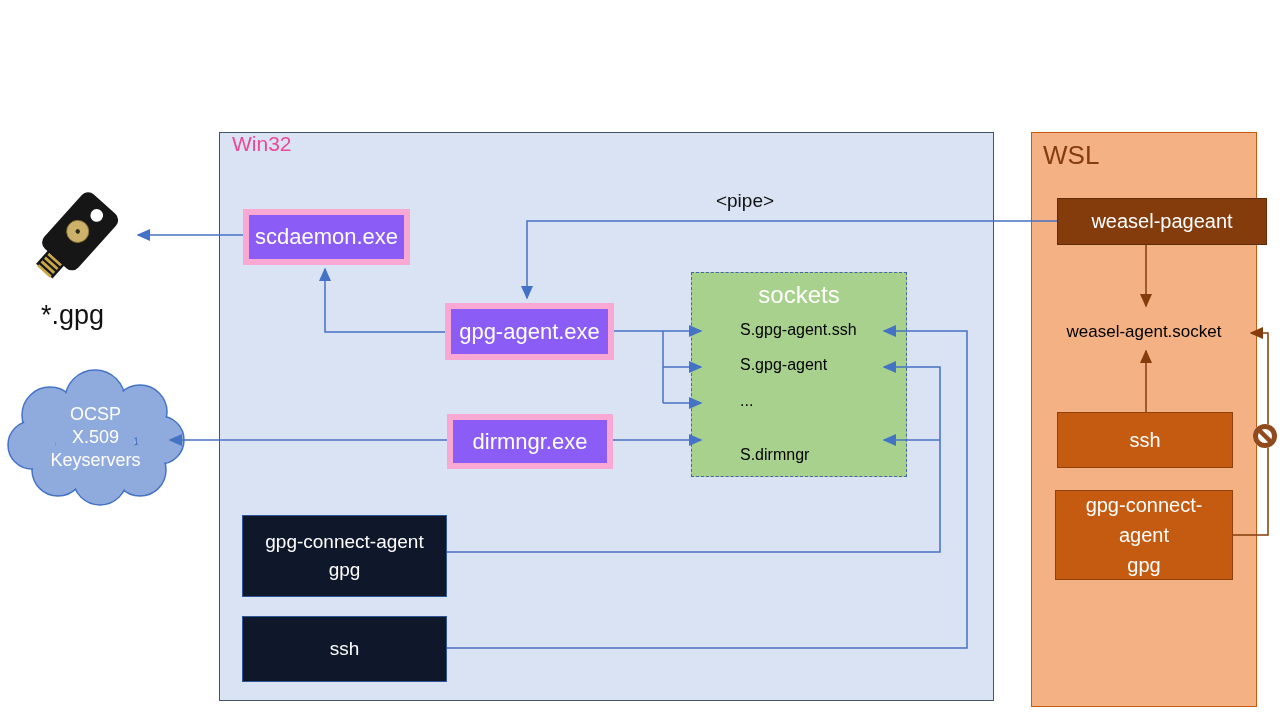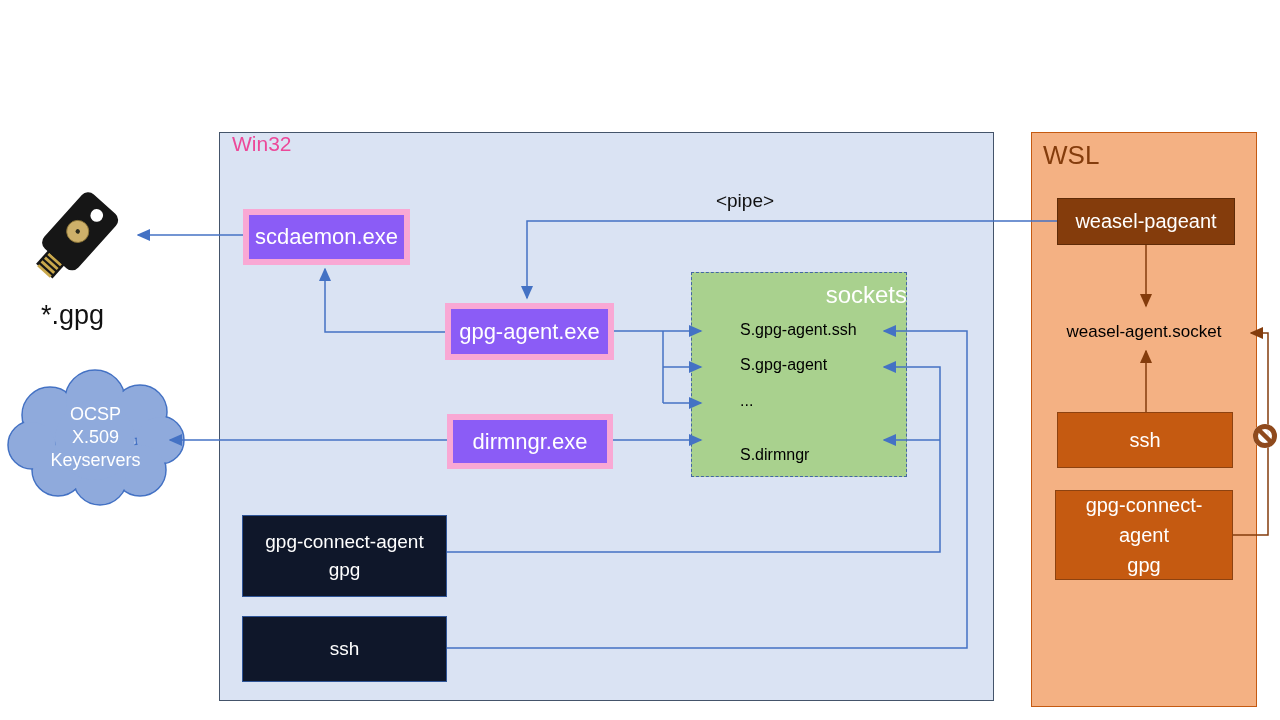--- a/index.html
+++ b/index.html
@@ -42,26 +42,26 @@
   .cyan-box  { background: #0f172a; border: 1.5px solid #2f5597; font-size: 19px; }
   .brown-box { background: #843c0c; border: 1px solid #5f2b07; font-size: 20px; }
   .rust-box  { background: #c55a11; border: 1px solid #8d4210; font-size: 20px; }
 
   .scdaemon   { left: 243px; top: 209px; width: 167px; height: 56px; }
   .gpg-agent  { left: 445px; top: 303px; width: 169px; height: 57px; }
   .dirmngr    { left: 447px; top: 414px; width: 166px; height: 55px; }
   .gpg-conn-w { left: 242px; top: 515px; width: 205px; height: 82px; }
   .ssh-w      { left: 242px; top: 616px; width: 205px; height: 66px; }
 
-  .weasel     { left: 1057px; top: 198px; width: 178px; height: 47px; }
+  .weasel     { left: 1057px; top: 198px; width: 210px; height: 47px; }
   .ssh-wsl    { left: 1057px; top: 412px; width: 176px; height: 56px; }
   .gpg-conn-l { left: 1055px; top: 490px; width: 178px; height: 90px; line-height: 1.5; }
 
   .sockets-title {
-    left: 691px; top: 281px; width: 216px; text-align: right;
+    left: 691px; top: 281px; width: 216px; text-align: center;
     font-size: 24px; color: #ffffff;
   }
   .socket-item { left: 740px; font-size: 16px; color: #000000; }
   .si-0 { top: 321px; } .si-1 { top: 356px; } .si-2 { top: 392px; } .si-3 { top: 430px; margin-top: 16px; }
 
   .weasel-socket {
     left: 1036px; top: 322px; width: 216px; text-align: center;
     font-size: 17px; color: #000000;
   }
   .gpg-files { left: 33px; top: 300px; font-size: 27px; color: #111111; margin-left: 8px; }

